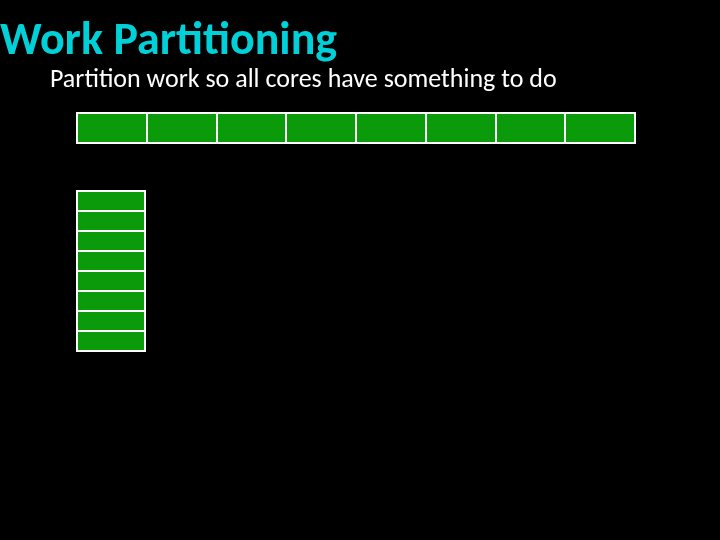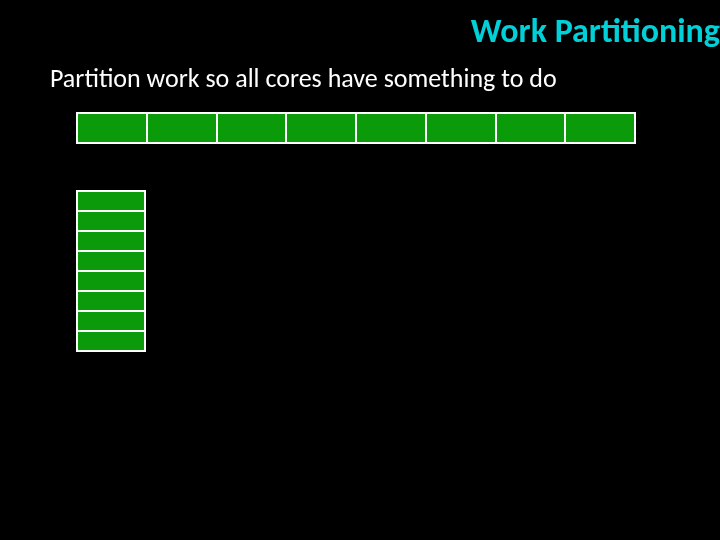--- a/index.html
+++ b/index.html
@@ -8,23 +8,23 @@
     background: #000;
     font-family: "Segoe UI", "Calibri", Arial, sans-serif;
     overflow: hidden;
     position: relative;
   }
   .title {
     position: absolute;
     top: 10px;
     left: 0;
     width: 100%;
-    text-align: right;
+    text-align: left;
     color: #00d0d8;
-    font-size: 34px;
+    font-size: 46px;
     font-weight: 600;
   }
   .subtitle {
     position: absolute;
     top: 62px;
     left: 50px;
     color: #fff;
     font-size: 26px;
     font-weight: 400;
   }

